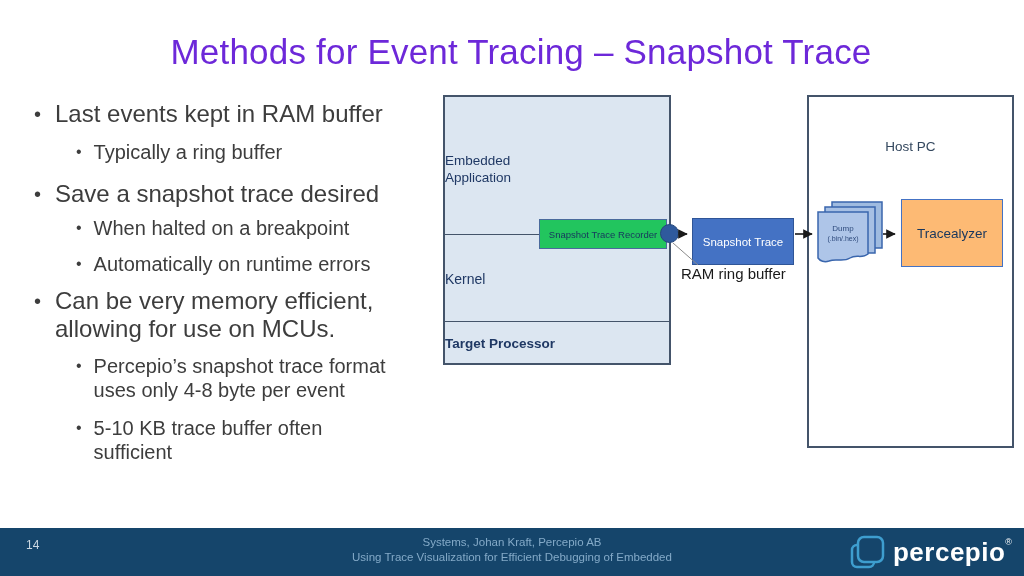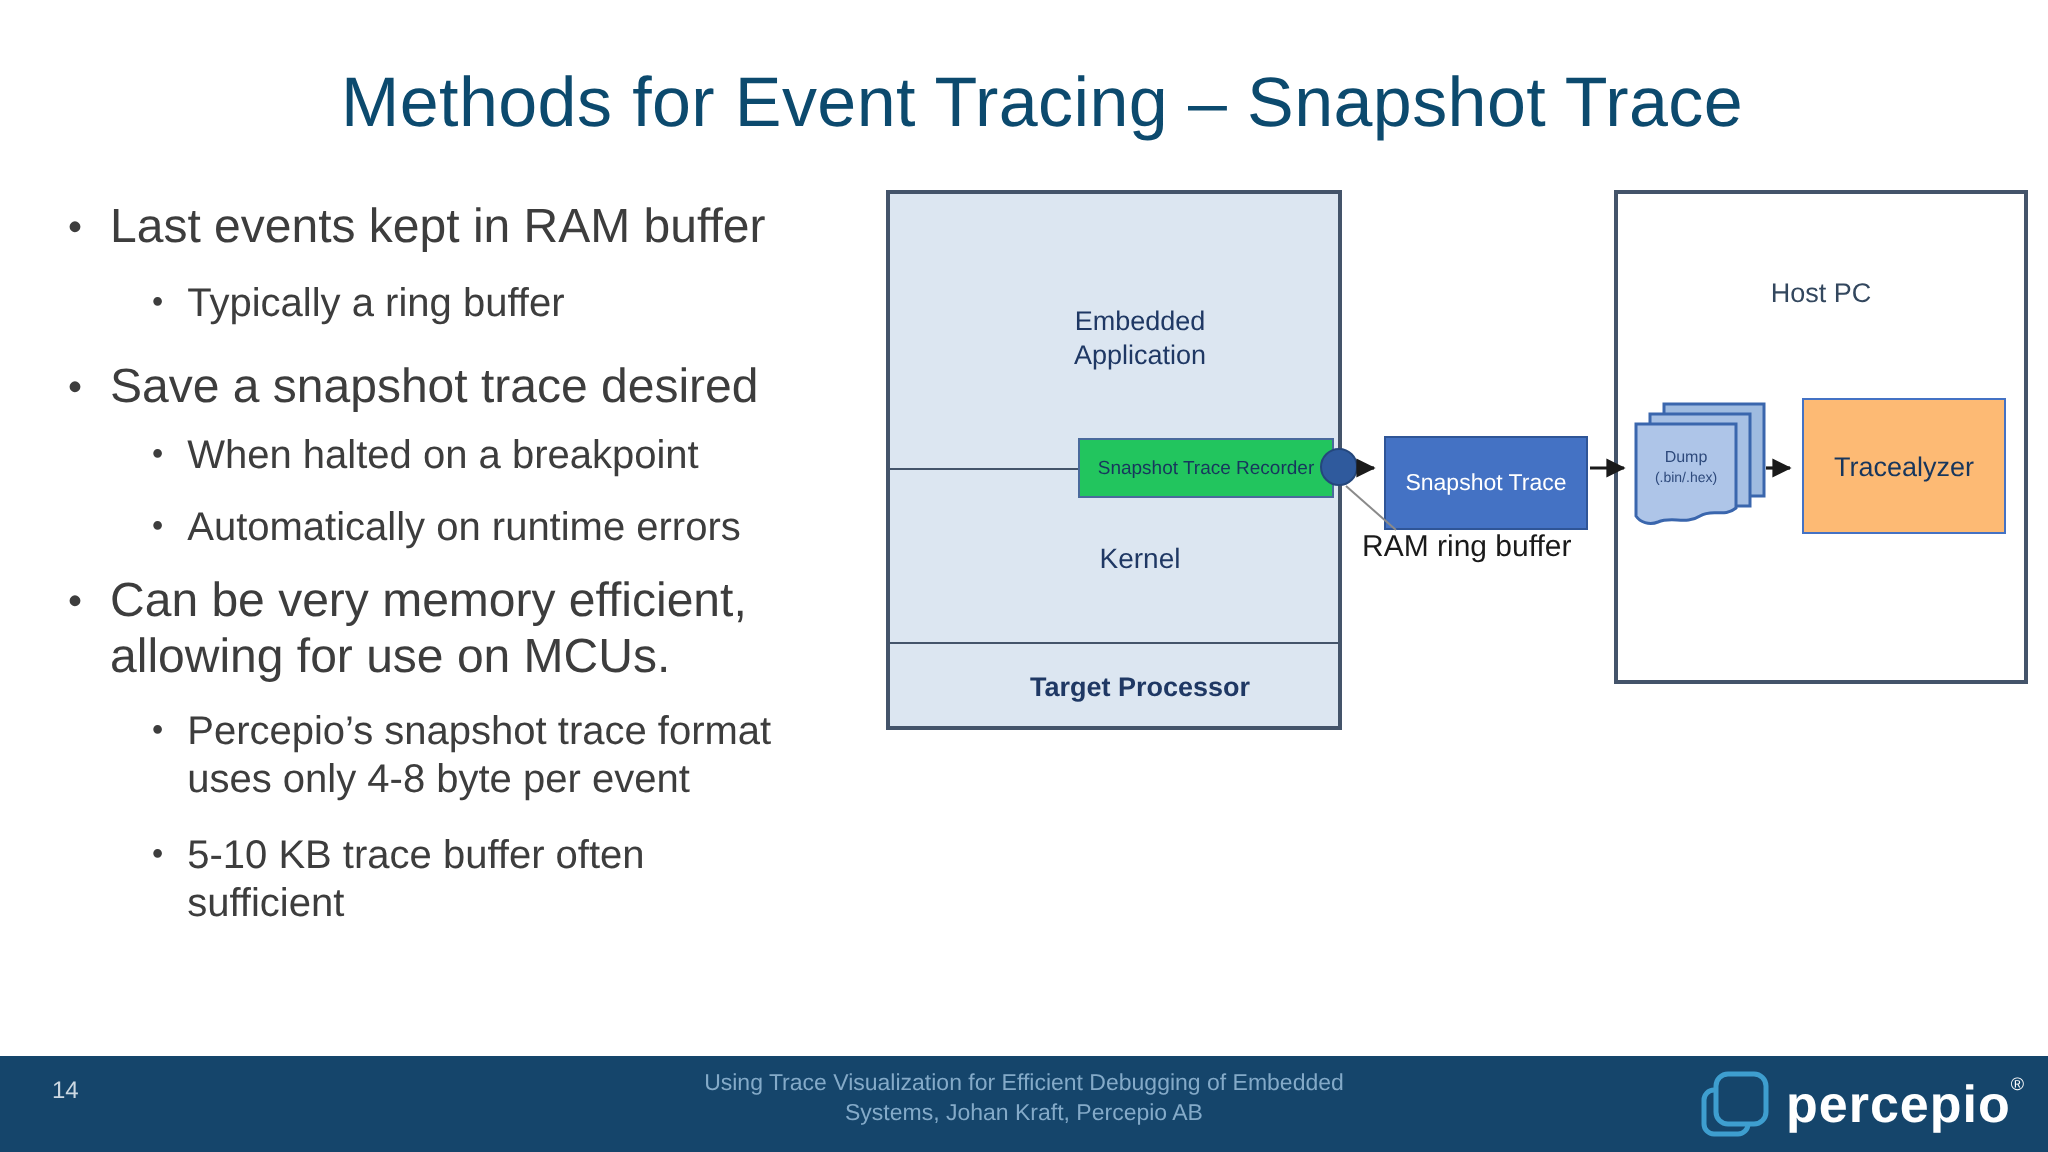--- a/index.html
+++ b/index.html
@@ -10,21 +10,21 @@
     background: #ffffff;
     font-family: "Liberation Sans", sans-serif;
     overflow: hidden;
   }
   .multiline { white-space: pre-line; }
 
   
   .slide-title {
     position: absolute; top: 32px; left: 0; right: 0;
     text-align: center;
-    font-size: 35px; font-weight: 400; color: #0c4a6e;
+    font-size: 35px; font-weight: 400; color: #6d28d9;
     letter-spacing: 0.2px;
     padding-left: 18px;
   }
 
   
   .bullets {
     position: absolute; top: 100px; left: 30px; width: 420px;
     color: #3d3d3d;
   }
   .bullet { display: flex; align-items: flex-start; }
@@ -43,22 +43,22 @@
   .target-box {
     position: absolute; left: 443px; top: 95px; width: 228px; height: 270px;
     background: #dce6f1; border: 2px solid #44546a;
   }
   .target-box .divider {
     position: absolute; left: 0; right: 0; height: 1px; background: #44546a;
   }
   .divider-1 { top: 137px; }
   .divider-2 { top: 224px; }
   .diagram-label {
-    position: absolute; left: 0; right: 0; text-align: center;
-    color: #1f3864; font-size: 13.5px; line-height: 17px; padding-left: 26px;
+    position: absolute; left: 0; right: 0; 
+    color: #1f3864; font-size: 13.5px; line-height: 17px;
   }
   .embedded-label { top: 55px; }
   .kernel-label { top: 174px; font-size: 14px; }
   .targetproc-label { top: 238px; font-weight: bold; }
 
   .recorder-box {
     position: absolute; left: 539px; top: 219px; width: 128px; height: 30px;
     background: #22c55e; border: 1px solid #4a6a9c;
     display: flex; align-items: center; justify-content: center;
     font-size: 9.5px; color: #17365d;
@@ -72,21 +72,21 @@
     background: #4472c4; border: 1px solid #2f5597;
     display: flex; align-items: center; justify-content: center;
     font-size: 11.5px; color: #ffffff;
   }
   .ram-label {
     position: absolute; left: 681px; top: 265px;
     font-size: 15px; color: #1a1a1a;
   }
 
   .host-box {
-    position: absolute; left: 807px; top: 95px; width: 207px; height: 247px;
+    position: absolute; left: 807px; top: 95px; width: 207px; height: 353px;
     background: #ffffff; border: 2px solid #44546a;
   }
   .host-label {
     position: absolute; top: 42px; left: 0; right: 0; text-align: center;
     font-size: 13.5px; color: #33475e;
   }
   .tracealyzer-box {
     position: absolute; left: 901px; top: 199px; width: 102px; height: 68px;
     background: #fdba74; border: 1.5px solid #4472c4;
     display: flex; align-items: center; justify-content: center;
@@ -207,22 +207,22 @@
   </defs>
   <line x1="680" y1="234" x2="687" y2="234" stroke="#1a1a1a" stroke-width="1.6" marker-end="url(#ah)"></line>
   <line x1="795" y1="234" x2="812" y2="234" stroke="#1a1a1a" stroke-width="1.6" marker-end="url(#ah)"></line>
   <line x1="883" y1="234" x2="895" y2="234" stroke="#1a1a1a" stroke-width="1.6" marker-end="url(#ah)"></line>
   <line x1="673" y1="243" x2="698" y2="265" stroke="#8a8a8a" stroke-width="1"></line>
 </svg>
 
 <div class="footer">
   <div class="page-number">14</div>
   <div class="citation">
+    <div>Systems, Johan Kraft, Percepio AB</div>
     <div>Using Trace Visualization for Efficient Debugging of Embedded</div>
-    <div>Systems, Johan Kraft, Percepio AB</div>
   </div>
   <div class="logo">
     <svg width="40" height="40" viewBox="0 0 40 40">
       <rect x="5" y="13" width="22" height="22" rx="5" fill="none" stroke="#3e9ecf" stroke-width="2.5"></rect>
       <rect x="11" y="5" width="25" height="25" rx="6" fill="#15456b" stroke="#3e9ecf" stroke-width="2.5"></rect>
     </svg>
     <span class="logo-word">percepio</span>
     <span class="logo-reg">®</span>
   </div>
 </div>

